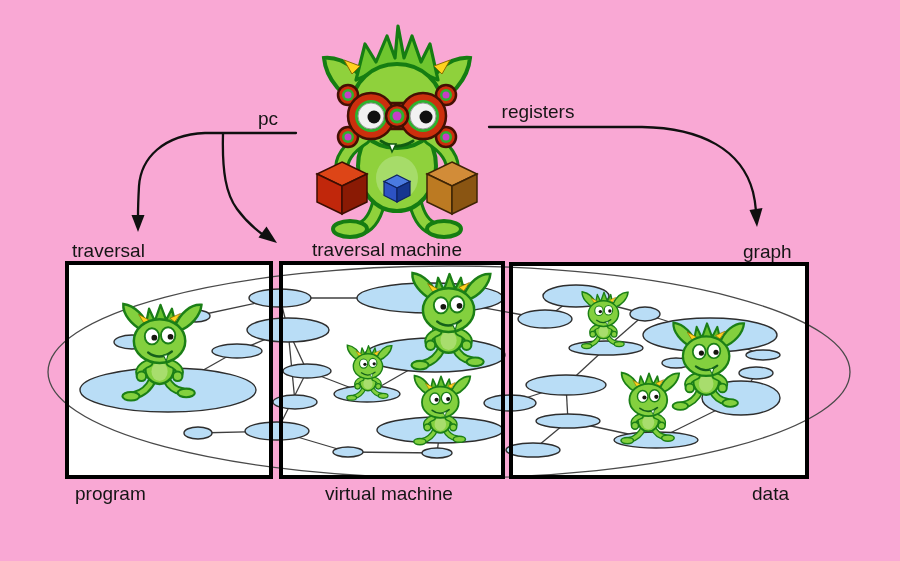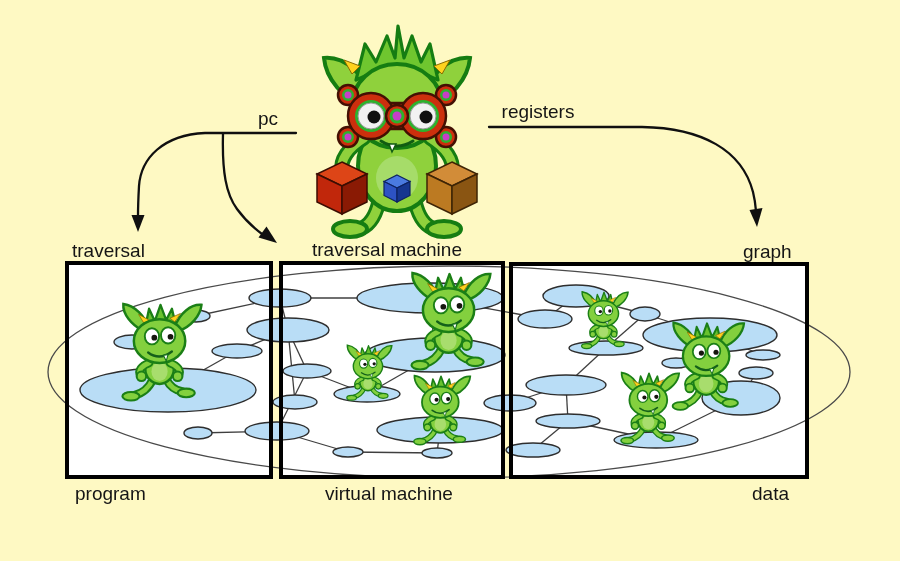--- a/index.html
+++ b/index.html
@@ -1,17 +1,17 @@
 <!DOCTYPE html>
 <html><head>
 <meta charset="utf-8">
 <style>
   html,body{margin:0;padding:0;}
   body{background:#f6f6f6;font-family:"Liberation Sans", sans-serif;}
-  .stage{position:relative;width:900px;height:561px;background:#fef9c3;overflow:hidden;}
+  .stage{position:relative;width:900px;height:561px;background:#f9a8d4;overflow:hidden;}
   svg{display:block;}
   text{fill:#151515;font-family:"Liberation Sans", sans-serif;font-size:19px;}
   .boxfill{fill:#ffffff;}
   .boxborder{fill:none;stroke:#000000;stroke-width:4px;}
   .envelope{fill:none;stroke:#4a4a4a;stroke-width:1.3px;}
   .edge{stroke:#3f3f3f;stroke-width:1.3px;}
   .vert{fill:#b9ddf6;stroke:#2e2e2e;stroke-width:1.4px;}
   .ptr{fill:none;stroke:#101010;stroke-width:2.3px;stroke-linecap:round;}
   .ahead{fill:#101010;}
   

